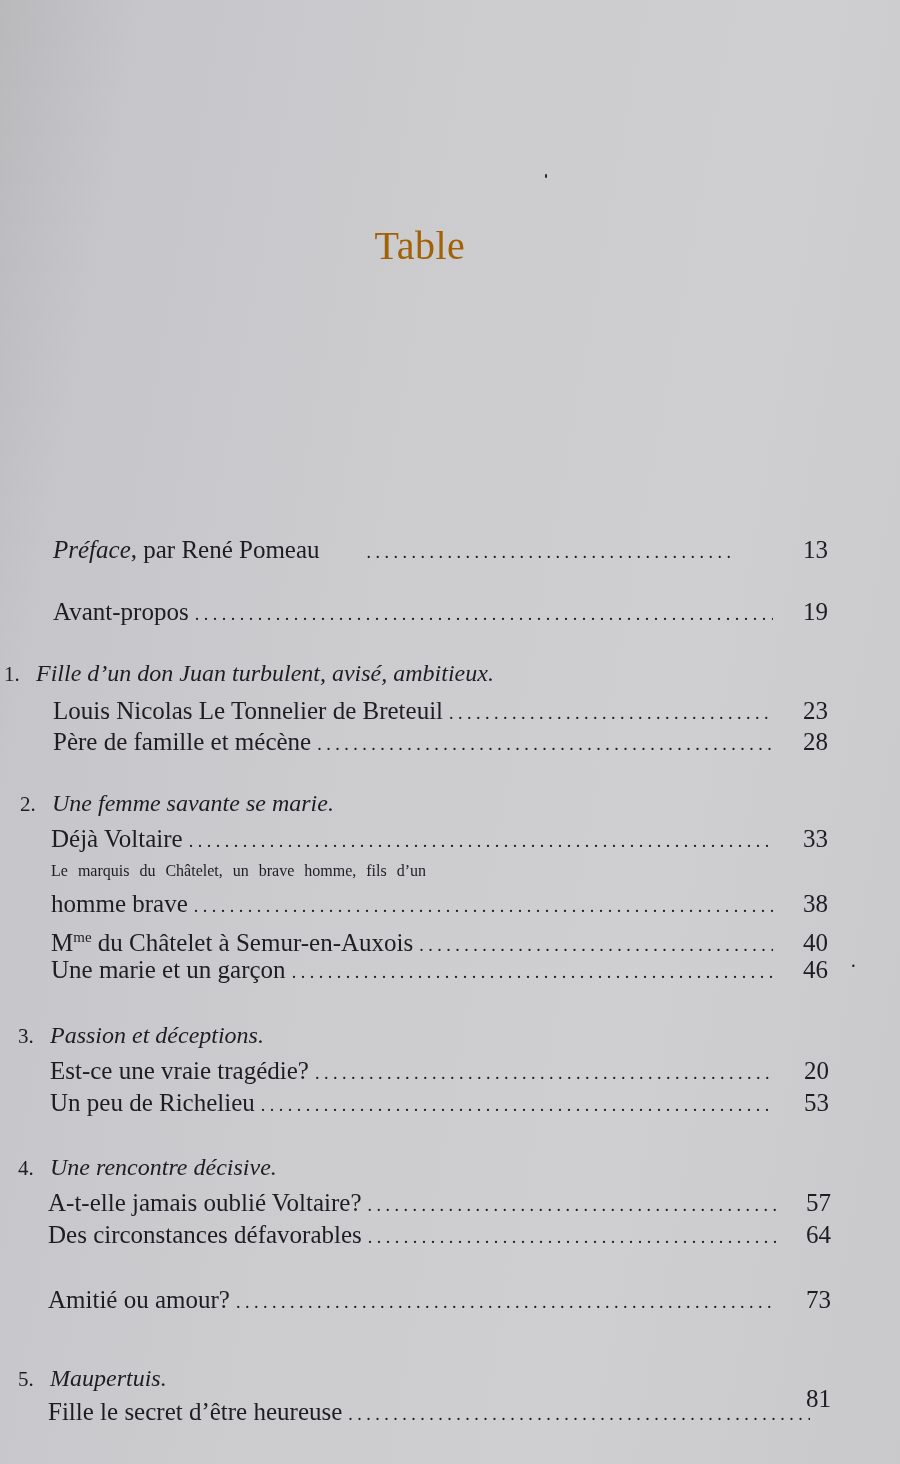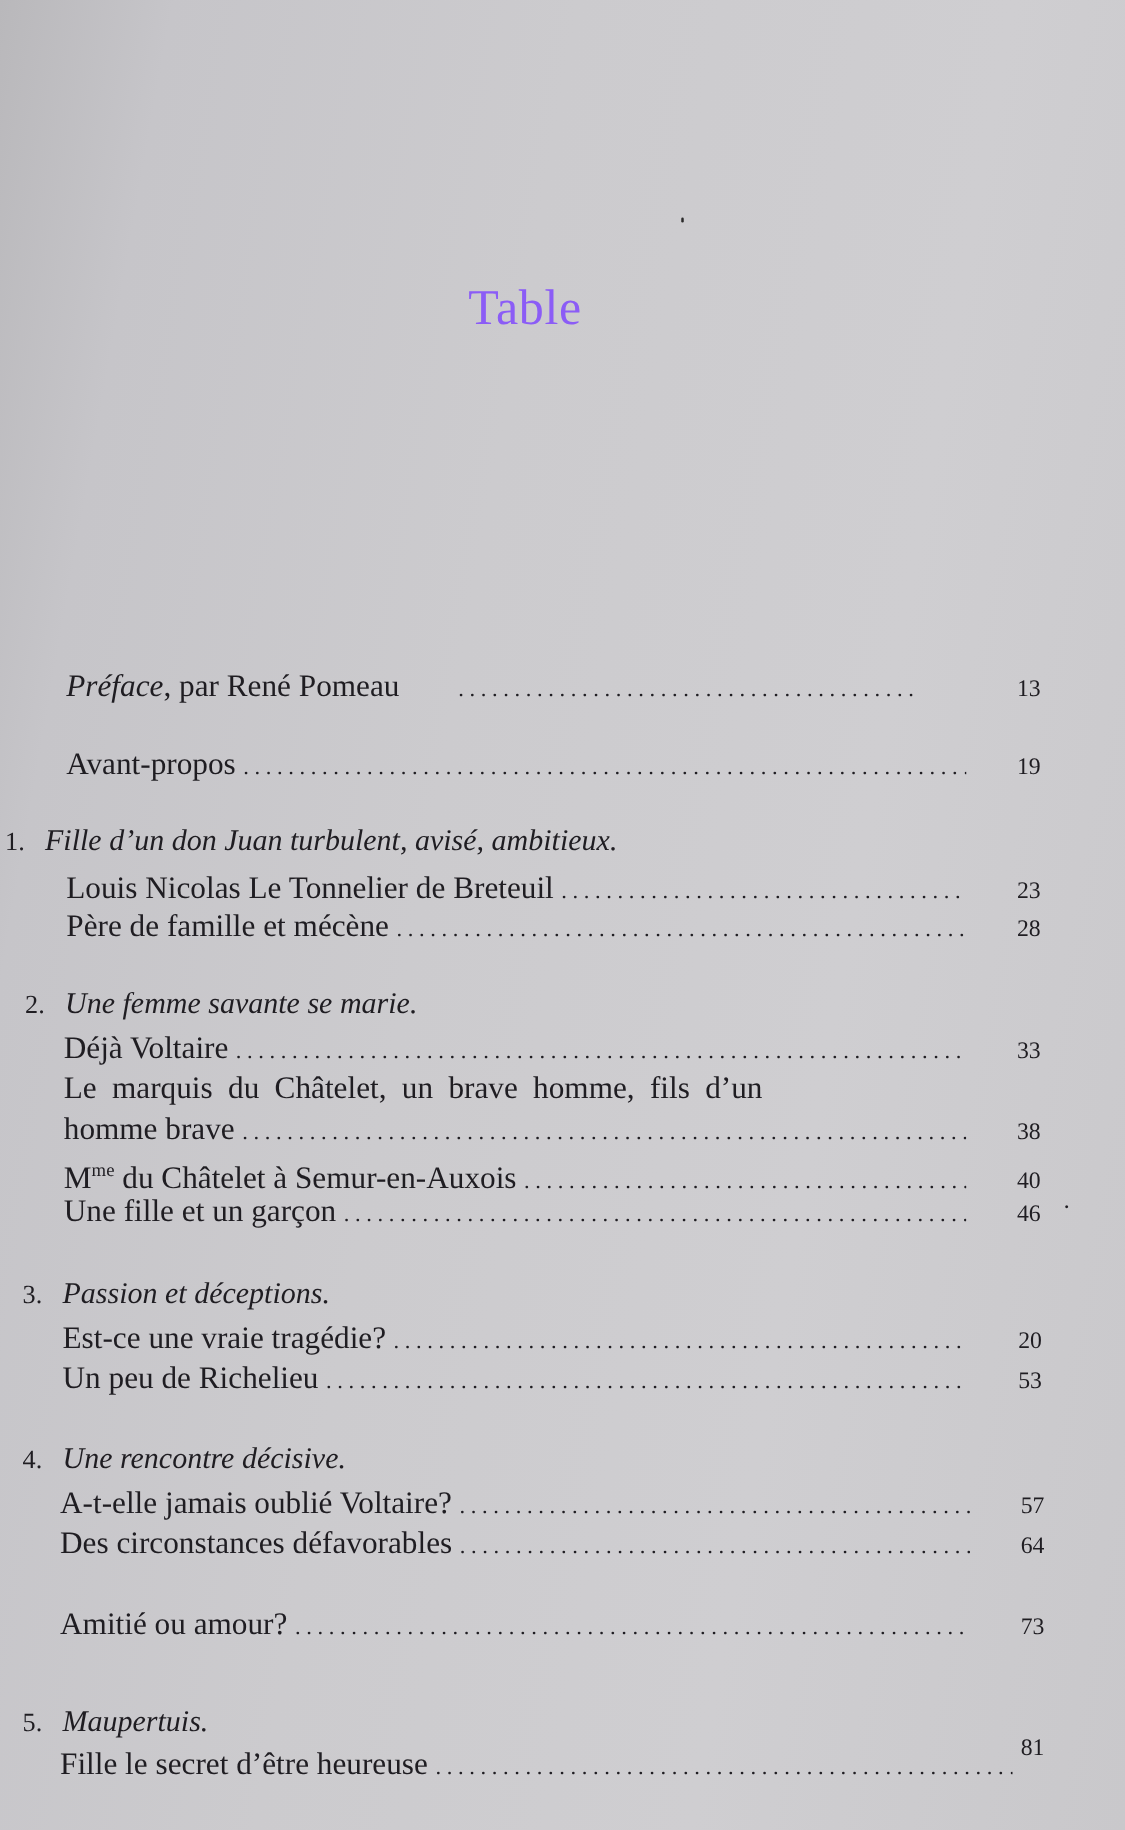--- a/index.html
+++ b/index.html
@@ -27,21 +27,21 @@
       background: #2a2a2a;
       border-radius: 1px;
     }
     .title {
       position: absolute;
       left: 0; width: 840px;
       top: 222px;
       text-align: center;
       font-size: 40px;
       letter-spacing: 0.5px;
-      color: #8b5cf6;
+      color: #a16207;
     }
     .entry {
       position: absolute;
       font-size: 25px;
       line-height: 30px;
       white-space: nowrap;
       display: flex;
       align-items: baseline;
     }
     .entry .label { flex: 0 0 auto; }
@@ -51,43 +51,43 @@
       margin: 0 6px;
       letter-spacing: 4.5px;
       font-size: 18px;
     }
     .entry .dots::before {
       content: ". . . . . . . . . . . . . . . . . . . . . . . . . . . . . . . . . . . . . . . . . . . . . . . . . . . . . . . . . . . . . . . . . . . . . . . . . . . . . . . . . . . . . . . . . .";
       letter-spacing: 0;
     }
     .entry .page-num {
       flex: 0 0 auto;
-      font-size: 19px;
+      font-size: 25px;
       margin-left: 24px;
       width: 40px;
-      text-align: center;
+      text-align: left;
       font-variant-numeric: oldstyle-nums;
       font-family: Liberation Serif, serif;
     }
     .chapter {
       position: absolute;
       font-size: 24px;
       line-height: 30px;
       white-space: nowrap;
     }
     .chapter .num {
       display: inline-block;
       width: 32px;
       font-size: 21px;
     }
     .chapter .ch-title { font-style: italic; }
     .italic { font-style: italic; }
     .wrap-line {
       position: absolute;
-      font-size: 25px;
+      font-size: 16px;
       line-height: 30px;
       white-space: nowrap;
       word-spacing: 6px;
     }
     sup.small { font-size: 15px; vertical-align: 9px; margin-top: 32px; }
     .trail-dot { position: absolute; font-size: 20px; }
   </style>
 </head>
 <body>
 
@@ -136,21 +136,21 @@
     <span class="label">homme brave</span>
     <span class="dots"></span>
     <span class="page-num">38</span>
   </div>
   <div class="entry" style="left:51px; top:922px; width:792px;">
     <span class="label"><span>M</span><sup class="small">me</sup><span> du Châtelet à Semur-en-Auxois</span></span>
     <span class="dots"></span>
     <span class="page-num">40</span>
   </div>
   <div class="entry" style="left:51px; top:955px; width:792px;">
-    <span class="label">Une fille et un garçon</span>
+    <span class="label">Une marie et un garçon</span>
     <span class="dots"></span>
     <span class="page-num">46</span>
   </div>
   <span class="trail-dot" style="left:850px; top:955px;">·</span>
 
   <div class="chapter" style="left:18px; top:1020px;">
     <span class="num">3.</span><span class="ch-title">Passion et déceptions.</span>
   </div>
   <div class="entry" style="left:50px; top:1056px; width:794px;">
     <span class="label">Est-ce une vraie tragédie?</span>

